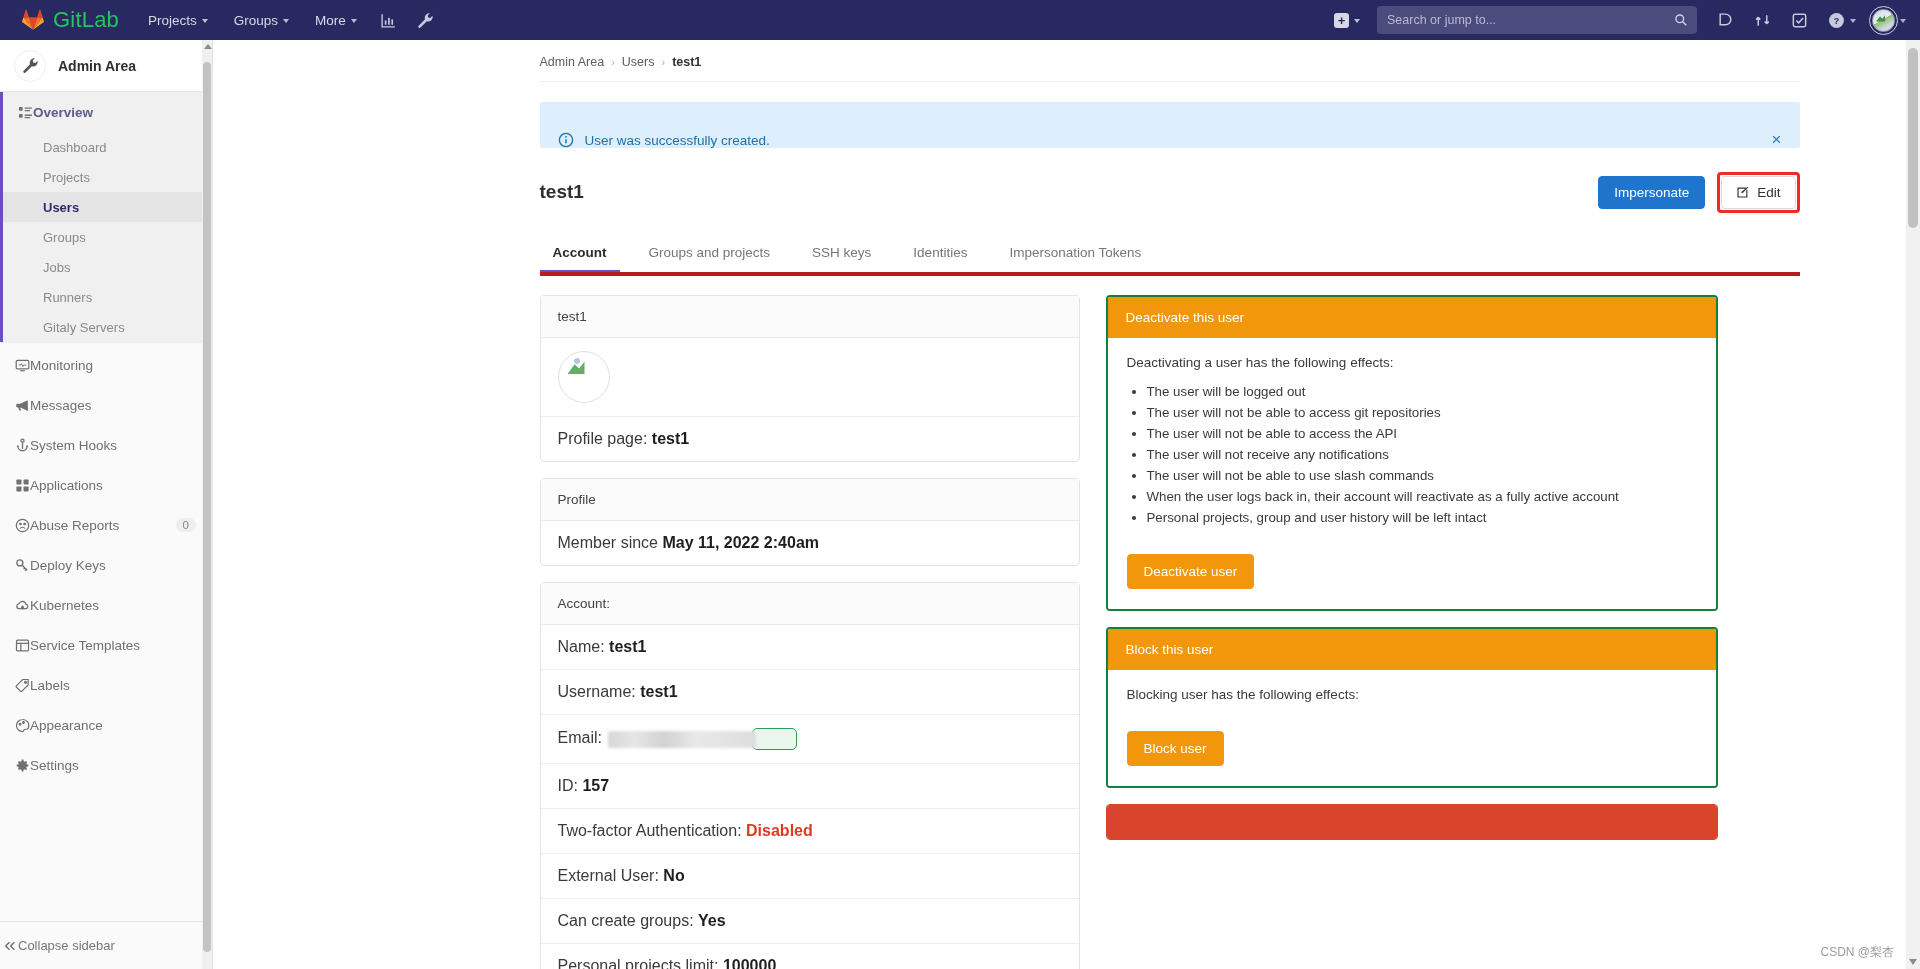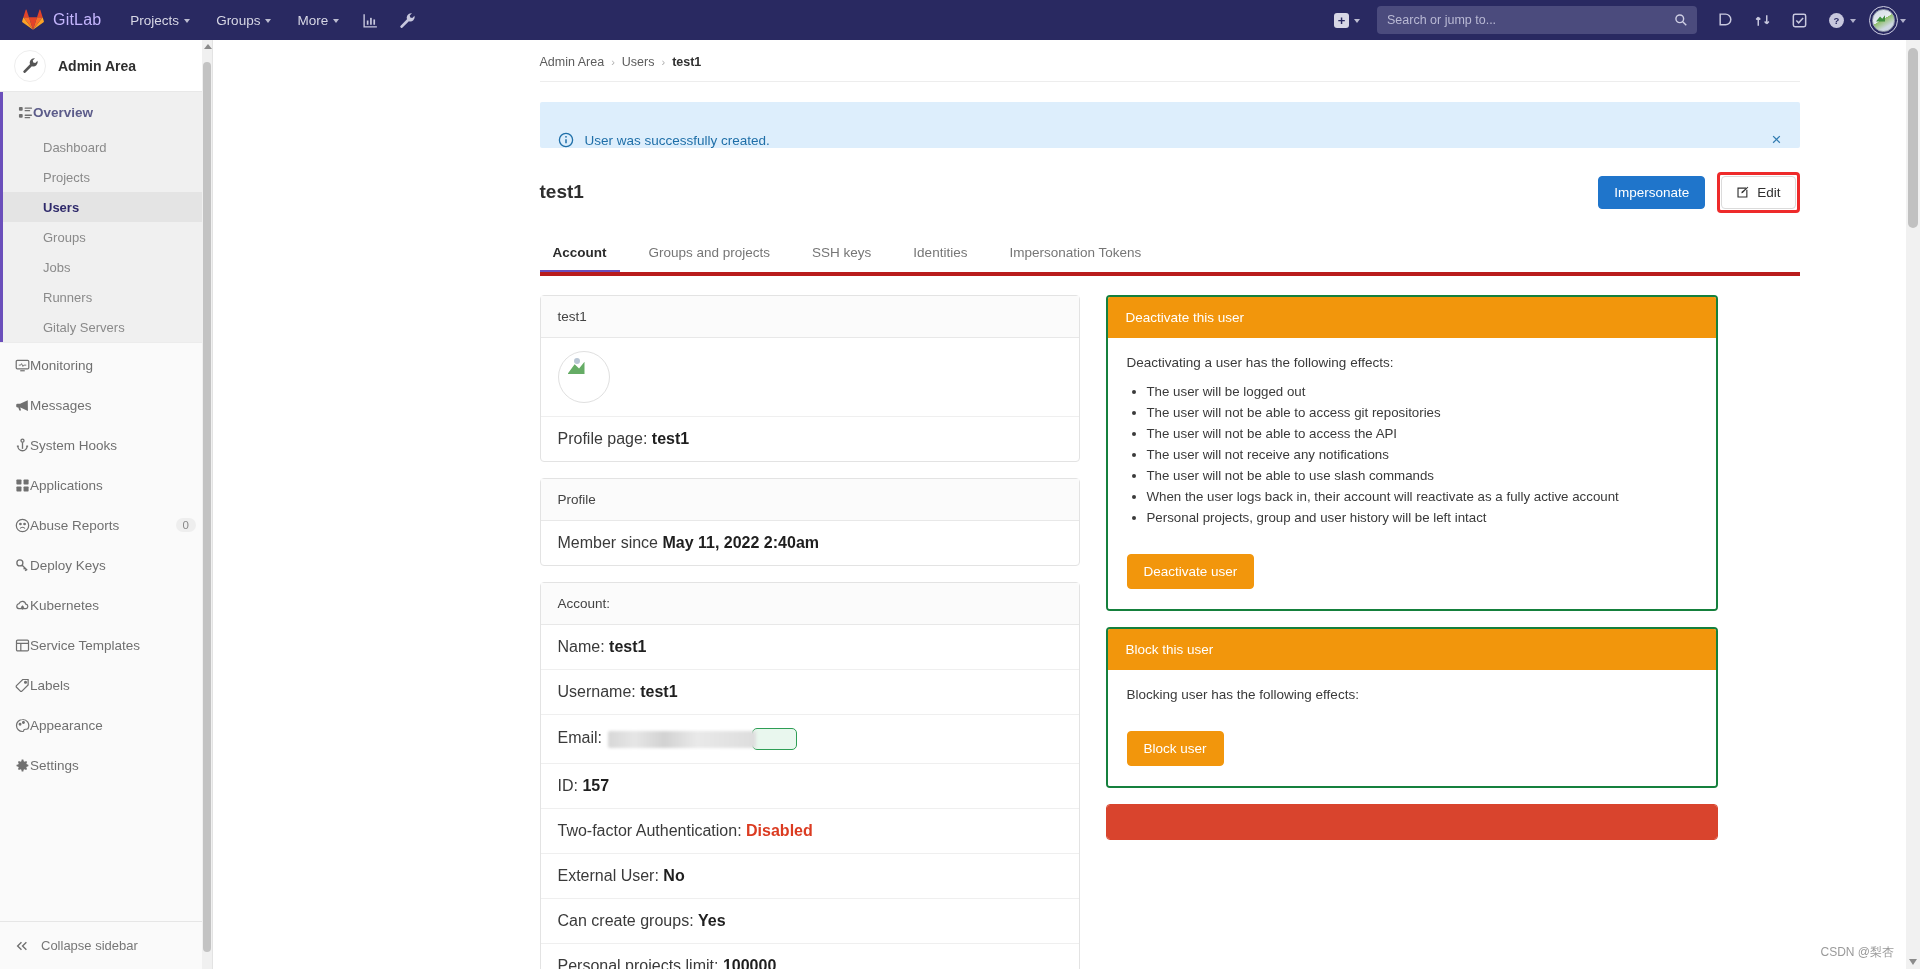--- a/index.html
+++ b/index.html
@@ -17,21 +17,21 @@
     width: 1920px; height: 40px;
     background: #292961;
     display: flex; align-items: center;
     z-index: 30;
   }
   .nav-logo {
     display: flex; align-items: center; gap: 9px;
     padding: 0 16px 0 22px; height: 40px;
   }
   .nav-logo-mark { width: 22px; height: 22px; display:block; }
-  .nav-logo-text { color: #c4b5fd; font-size: 16px; letter-spacing: .2px; }
+  .nav-logo-text { color: #22c55e; font-size: 22px; letter-spacing: .2px; }
   .nav-item {
     color: #d7d7e5; font-size: 13.5px; height: 40px;
     display: flex; align-items: center; gap: 5px;
     padding: 0 13px; cursor: pointer; white-space: nowrap;
   }
   .caret { display:inline-block; width:0;height:0;
     border-left:3.5px solid transparent;border-right:3.5px solid transparent;
     border-top:4px solid currentColor; opacity:.85; margin-top:2px;}
   .nav-icon-btn {
     height: 40px; display:flex; align-items:center; padding: 0 10px;
@@ -106,21 +106,21 @@
   .sb-main { border-top:1px solid #ececec; background:#fafafa; padding-top: 2px;}
   .sb-ico { width:16px; display:flex; align-items:center; justify-content:center; color:#707070;}
   .sb-badge {
     margin-left:auto; margin-right: 16px;
     background:#eee; color:#888; font-size:11.5px;
     border-radius: 9px; padding: 1px 7px;
   }
   .sb-collapse {
     position:absolute; bottom:0; left:0; width:212px; height:48px;
     border-top:1px solid #e6e6e6; background:#fafafa;
-    display:flex; align-items:center; gap:11px; padding-left: 14px;
+    display:flex; align-items:center; padding-left: 2px;
     font-size:13px; color:#777; cursor:pointer;
   }
   .sb-scroll {
     position:absolute; top: 0; right: 0; width: 10px; height: 929px;
     background: #f0f0f0;
   }
   .sb-scroll .thumb { position:absolute; top: 22px; left:1px; width:8px; height: 890px; background:#c3c3c3; border-radius:4px;}
   .sb-scroll .arrow { position:absolute; top:4px; left:2px; width:0;height:0;
     border-left:4px solid transparent;border-right:4px solid transparent;border-bottom:5px solid #8b8b8b;}
 

